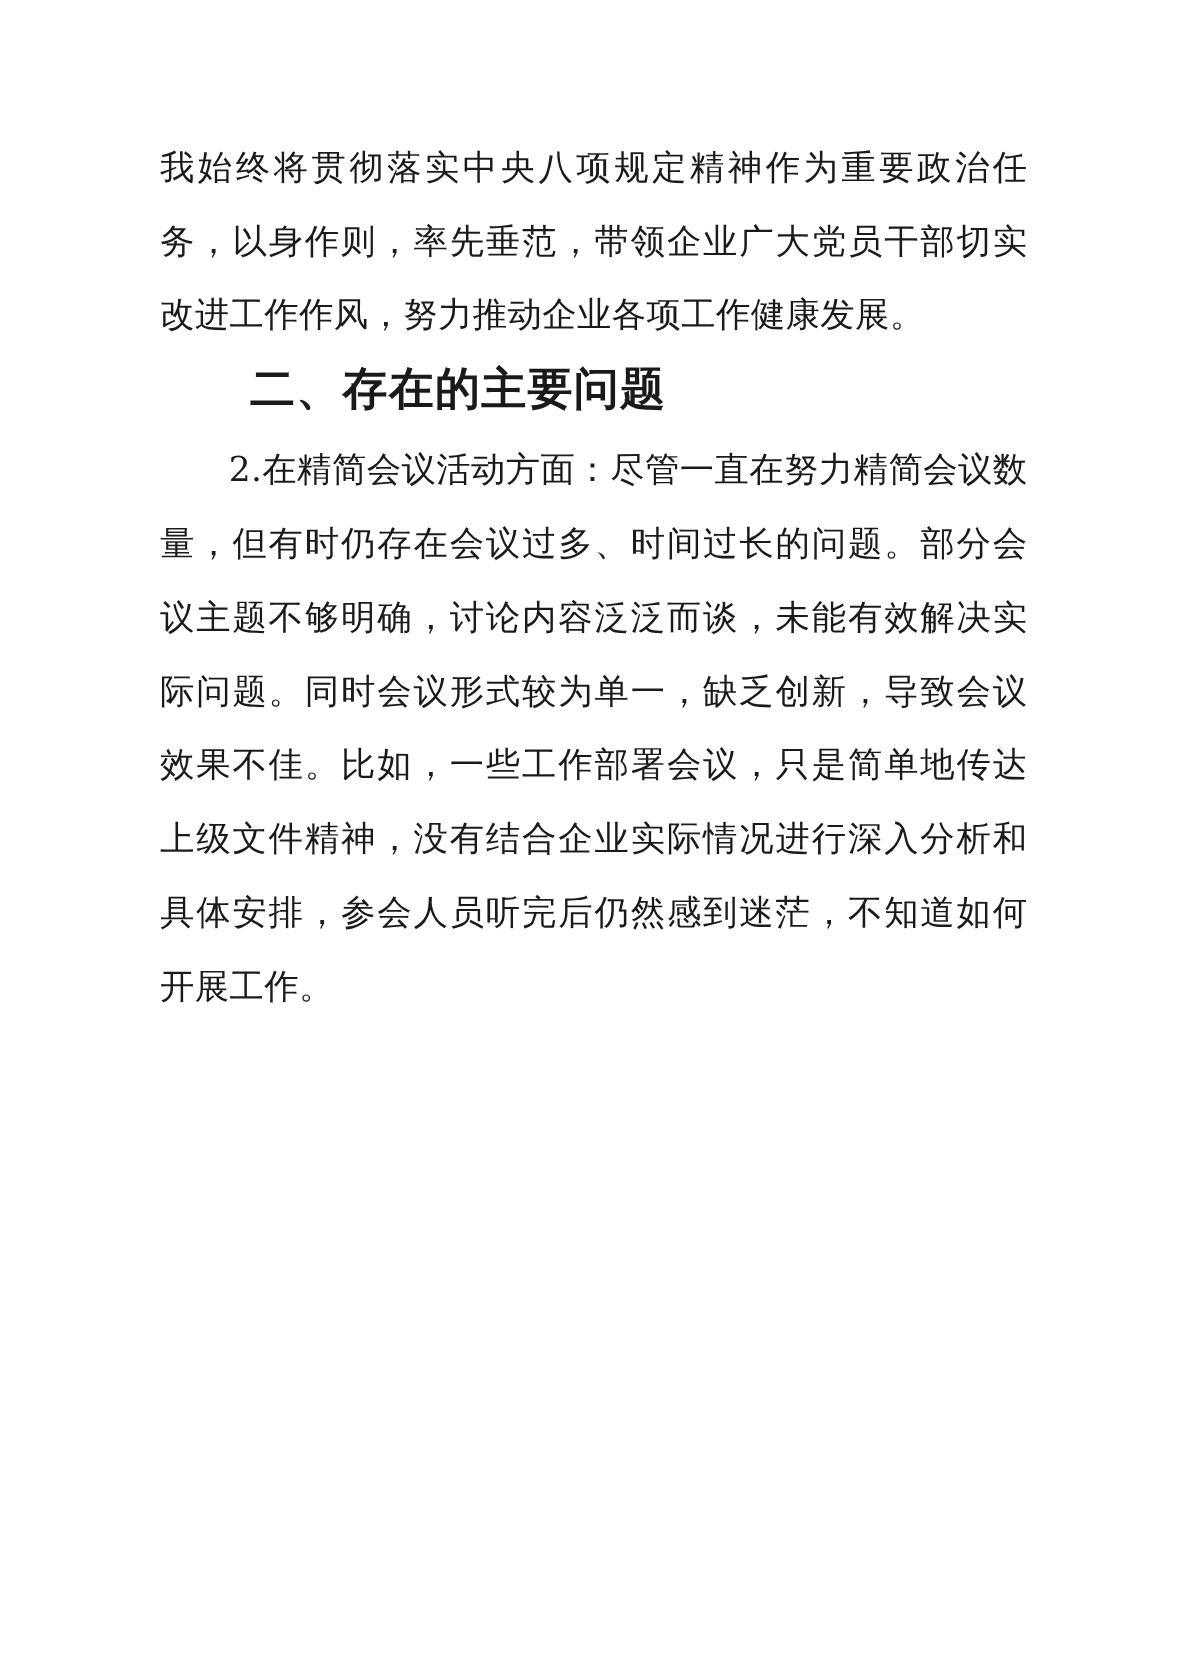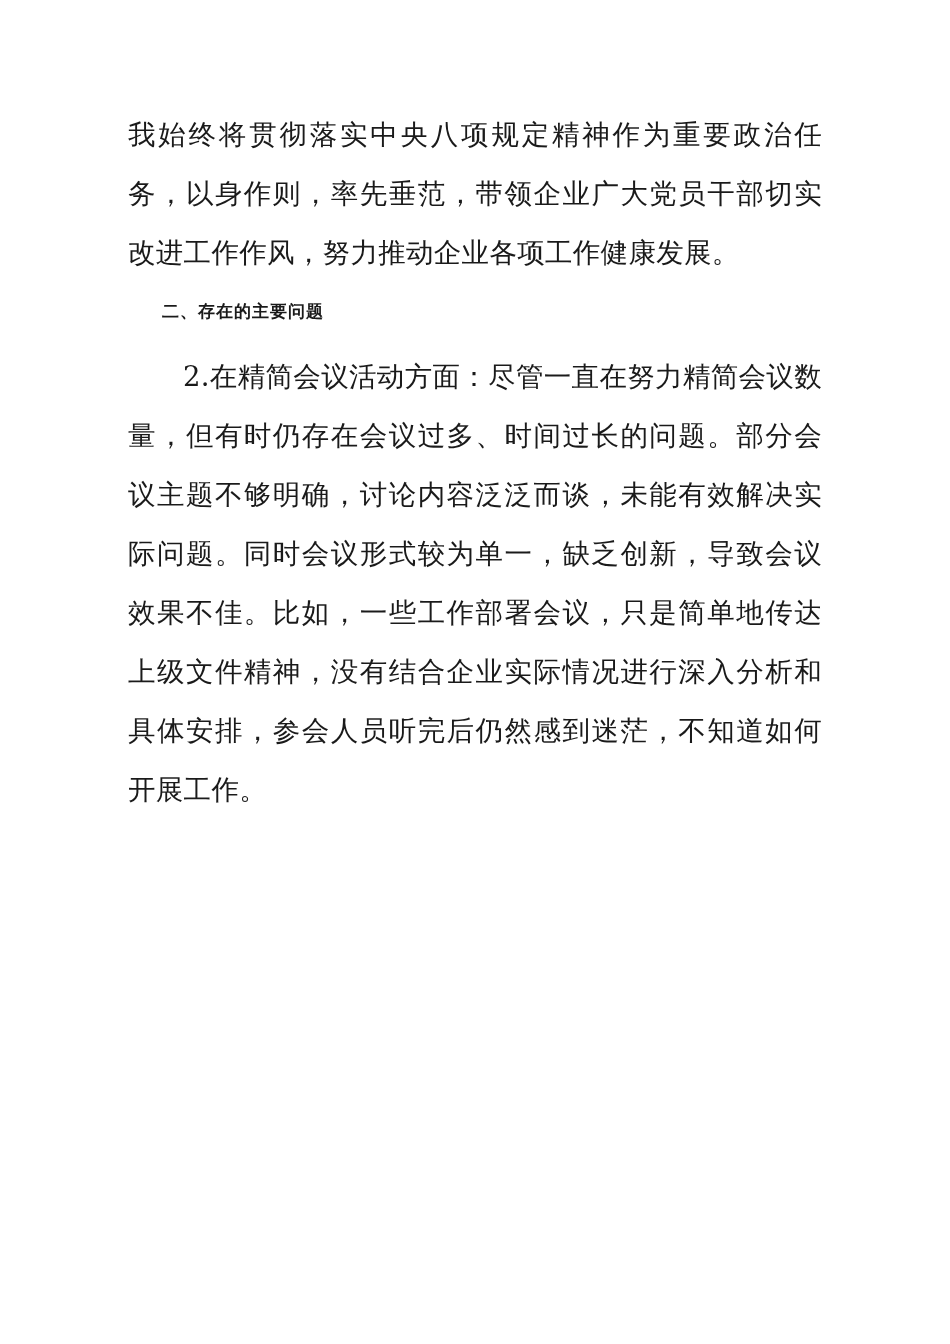--- a/index.html
+++ b/index.html
@@ -35,21 +35,21 @@
   .para {
     text-indent: 2em;
   }
   .para-noindent {
     text-indent: 0;
   }
   .heading {
     text-indent: 2em;
     font-weight: bold;
     font-family: "DejaVu Sans", "Liberation Sans", sans-serif;
-    font-size: 17px;
+    font-size: 36px;
     letter-spacing: 1px;
   }
   .spacer-sm {
     height: 6px;
   }
 </style>
 </head>
 <body>
 
 <div class="page">

